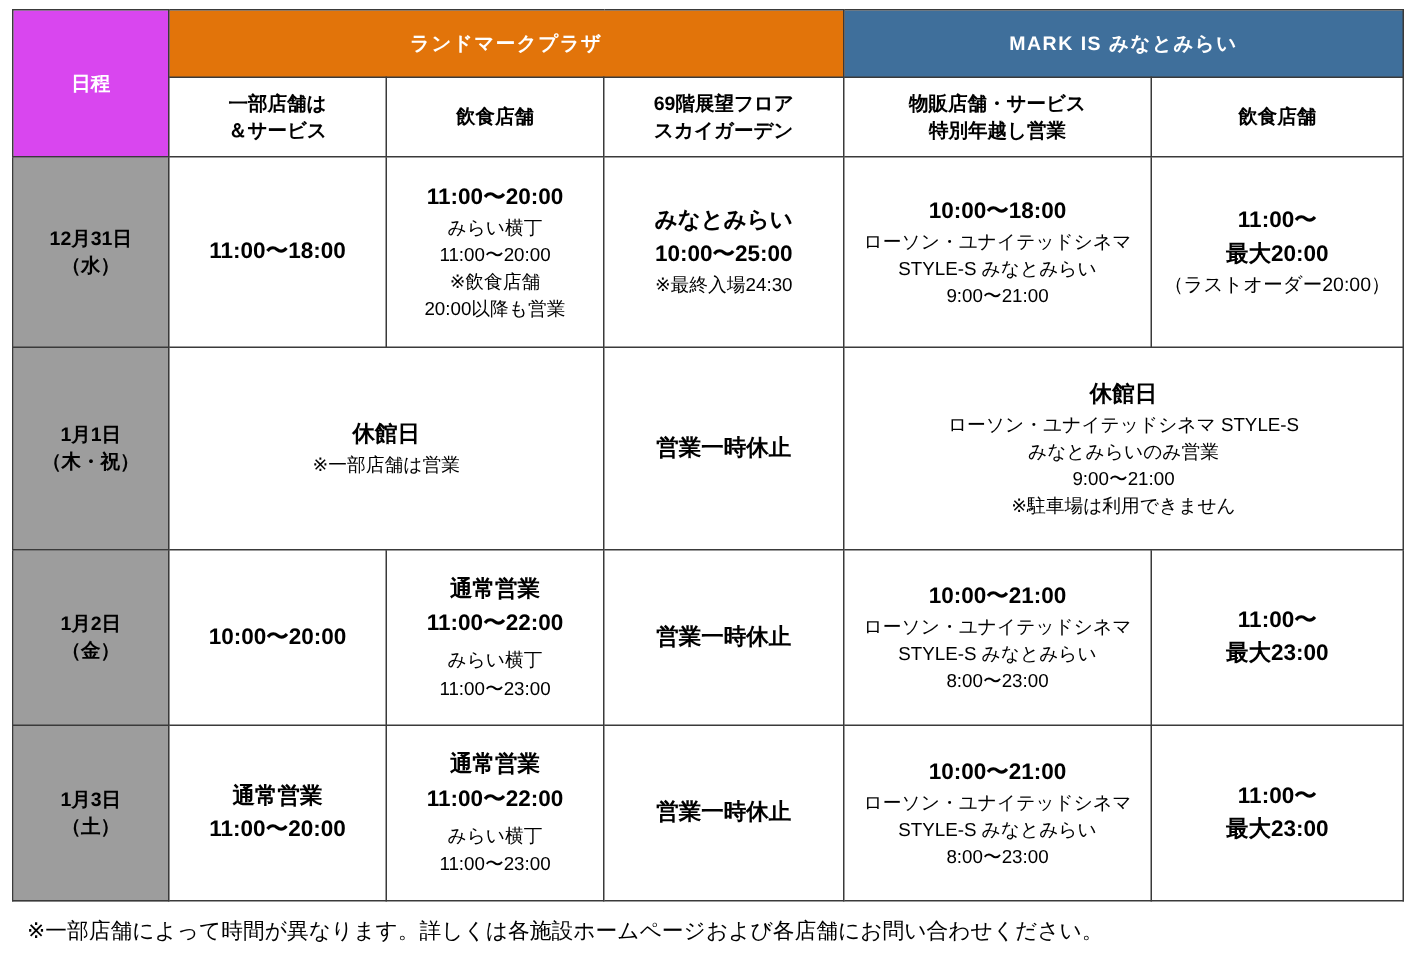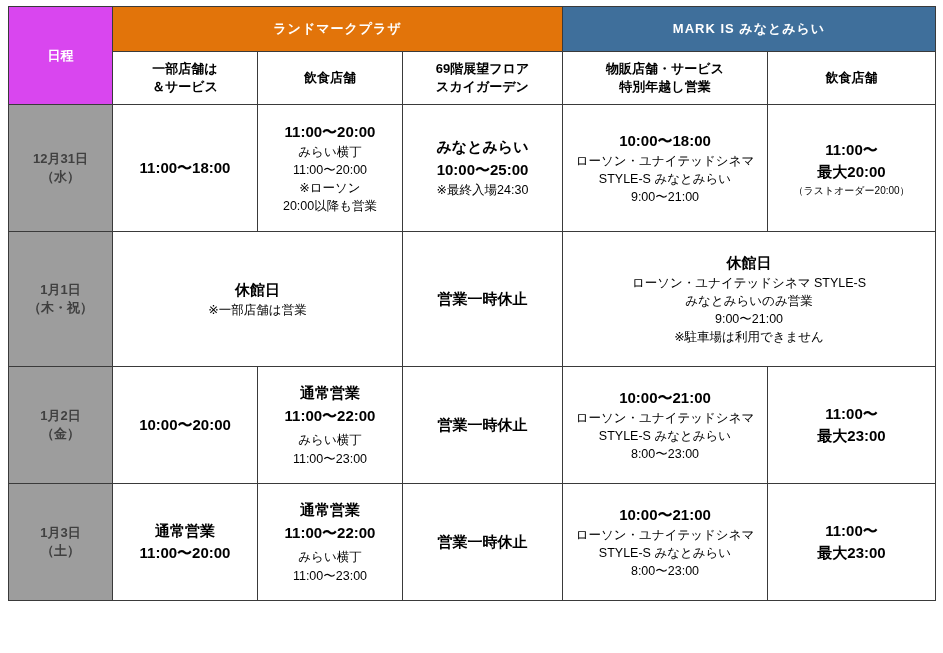--- a/index.html
+++ b/index.html
@@ -68,40 +68,40 @@
   th.cat {
     background: #ffffff;
     color: #000000;
     font-size: 14px;
     font-weight: bold;
     height: 48px;
     line-height: 1.4;
   }
   td.date-cell {
     background: #9d9d9d;
-    color: #404040;
+    color: #000000;
     font-size: 15px;
     font-weight: bold;
     line-height: 1.45;
   }
   td.cell {
     background: #ffffff;
   }
   .big {
     font-size: 15px;
     font-weight: bold;
     line-height: 1.5;
   }
   .small {
     font-size: 12.5px;
     font-weight: normal;
     line-height: 1.45;
   }
   .xsmall {
-    font-size: 10px;
+    font-size: 13px;
     font-weight: normal;
     line-height: 1.4;
   }
   .r-31 td { height: 122px; }
   .r-1  td { height: 130px; }
   .r-2  td { height: 112px; }
   .r-3  td { height: 112px; }
 
   .footnote {
     font-size: 14.5px;
@@ -157,21 +157,21 @@
           <div>12月31日</div>
           <div>（水）</div>
         </td>
         <td class="cell">
           <div class="big">11:00〜18:00</div>
         </td>
         <td class="cell">
           <div class="big">11:00〜20:00</div>
           <div class="small">みらい横丁</div>
           <div class="small">11:00〜20:00</div>
-          <div class="small">※ローソン</div>
+          <div class="small">※飲食店舗</div>
           <div class="small">20:00以降も営業</div>
         </td>
         <td class="cell">
           <div class="big">みなとみらい</div>
           <div class="big">10:00〜25:00</div>
           <div class="small">※最終入場24:30</div>
         </td>
         <td class="cell">
           <div class="big">10:00〜18:00</div>
           <div class="small">ローソン・ユナイテッドシネマ</div>
@@ -261,13 +261,14 @@
         </td>
         <td class="cell">
           <div class="big">11:00〜</div>
           <div class="big">最大23:00</div>
         </td>
       </tr>
 
     </tbody>
   </table>
 
+  <div class="footnote">※一部店舗によって時間が異なります。詳しくは各施設ホームページおよび各店舗にお問い合わせください。</div>
 </div>
 
 </body></html>

